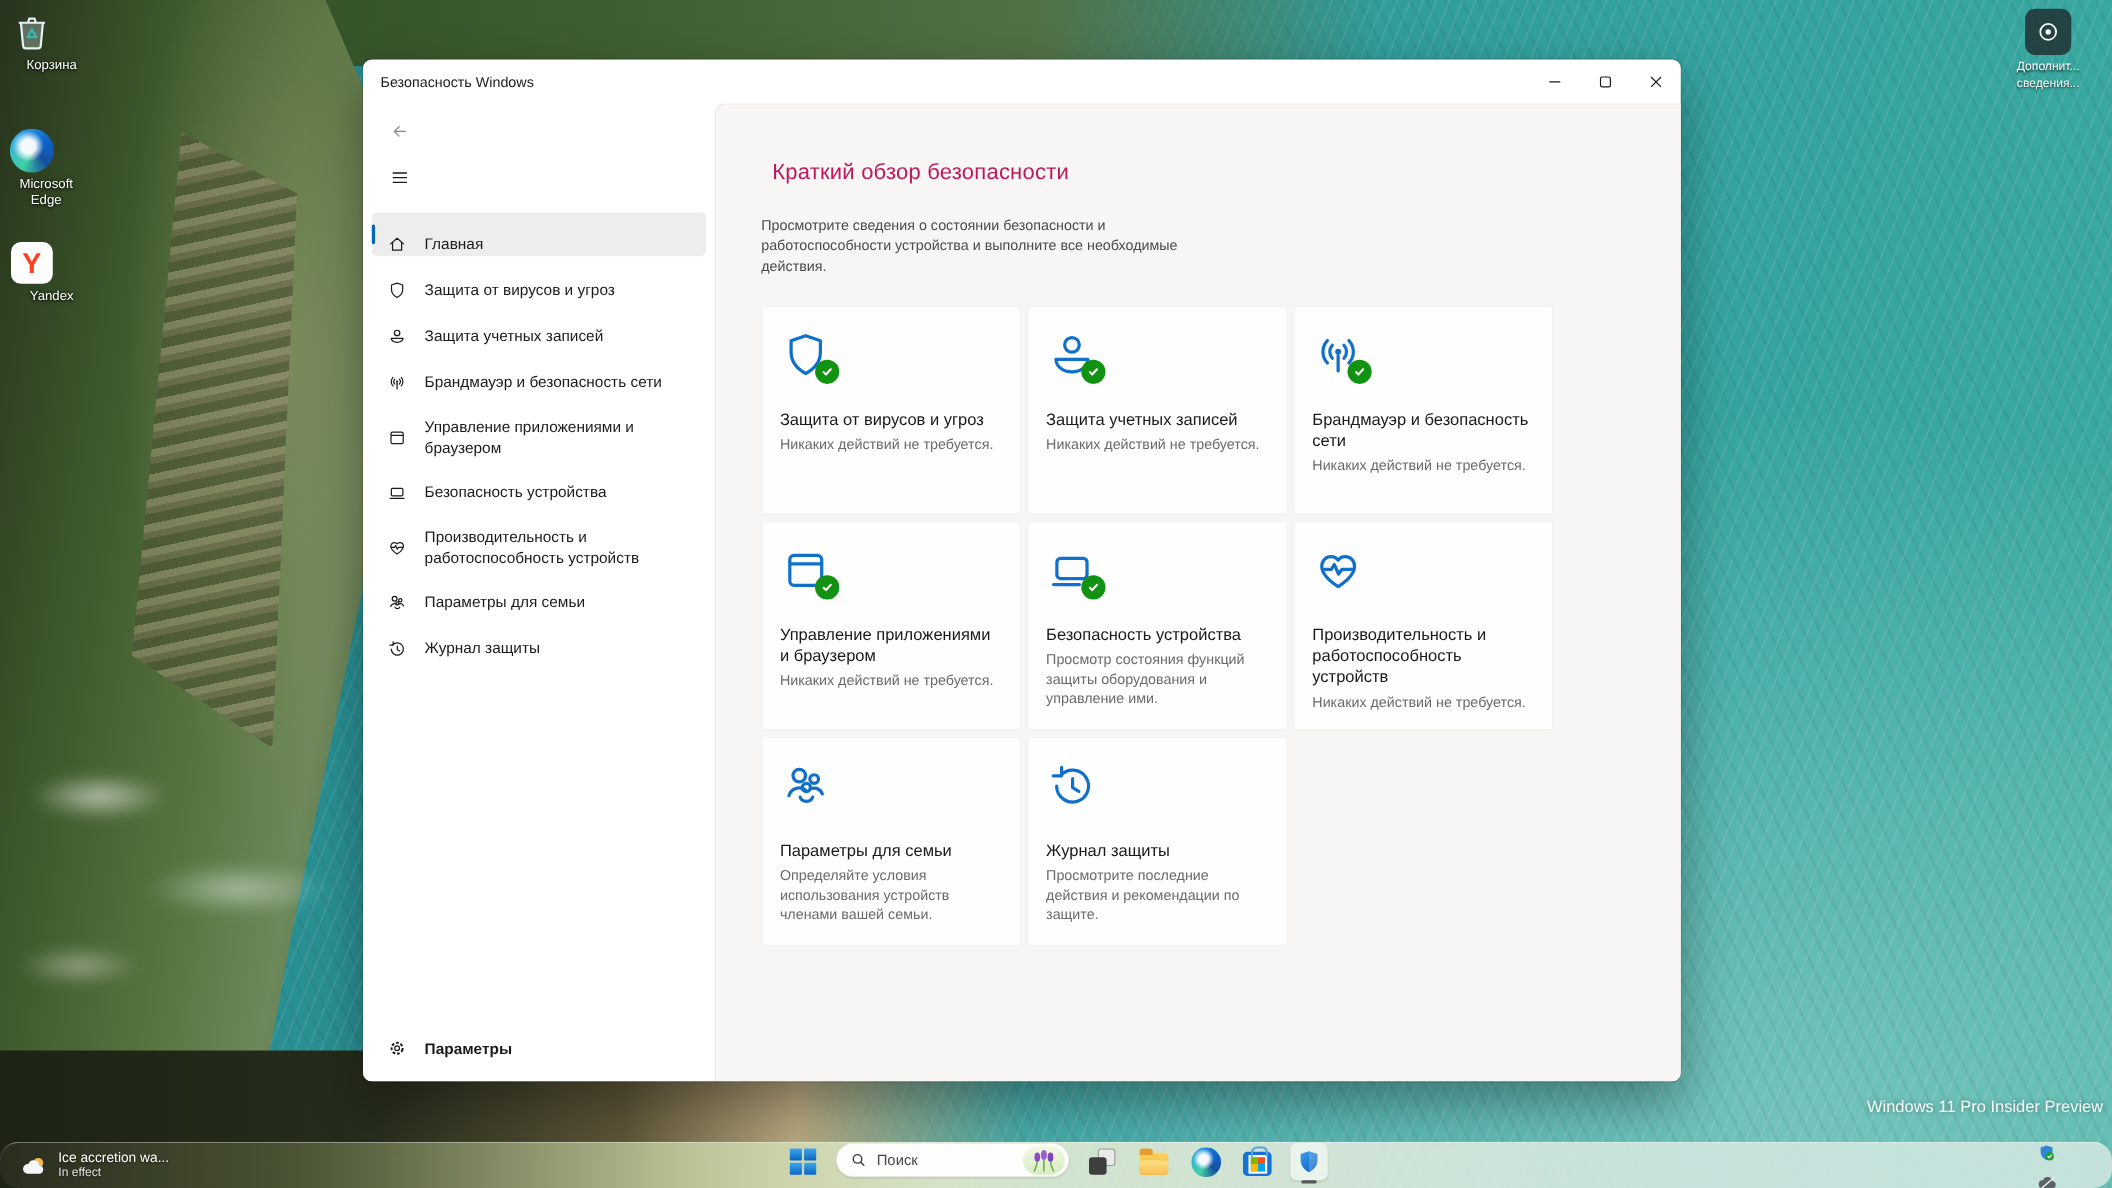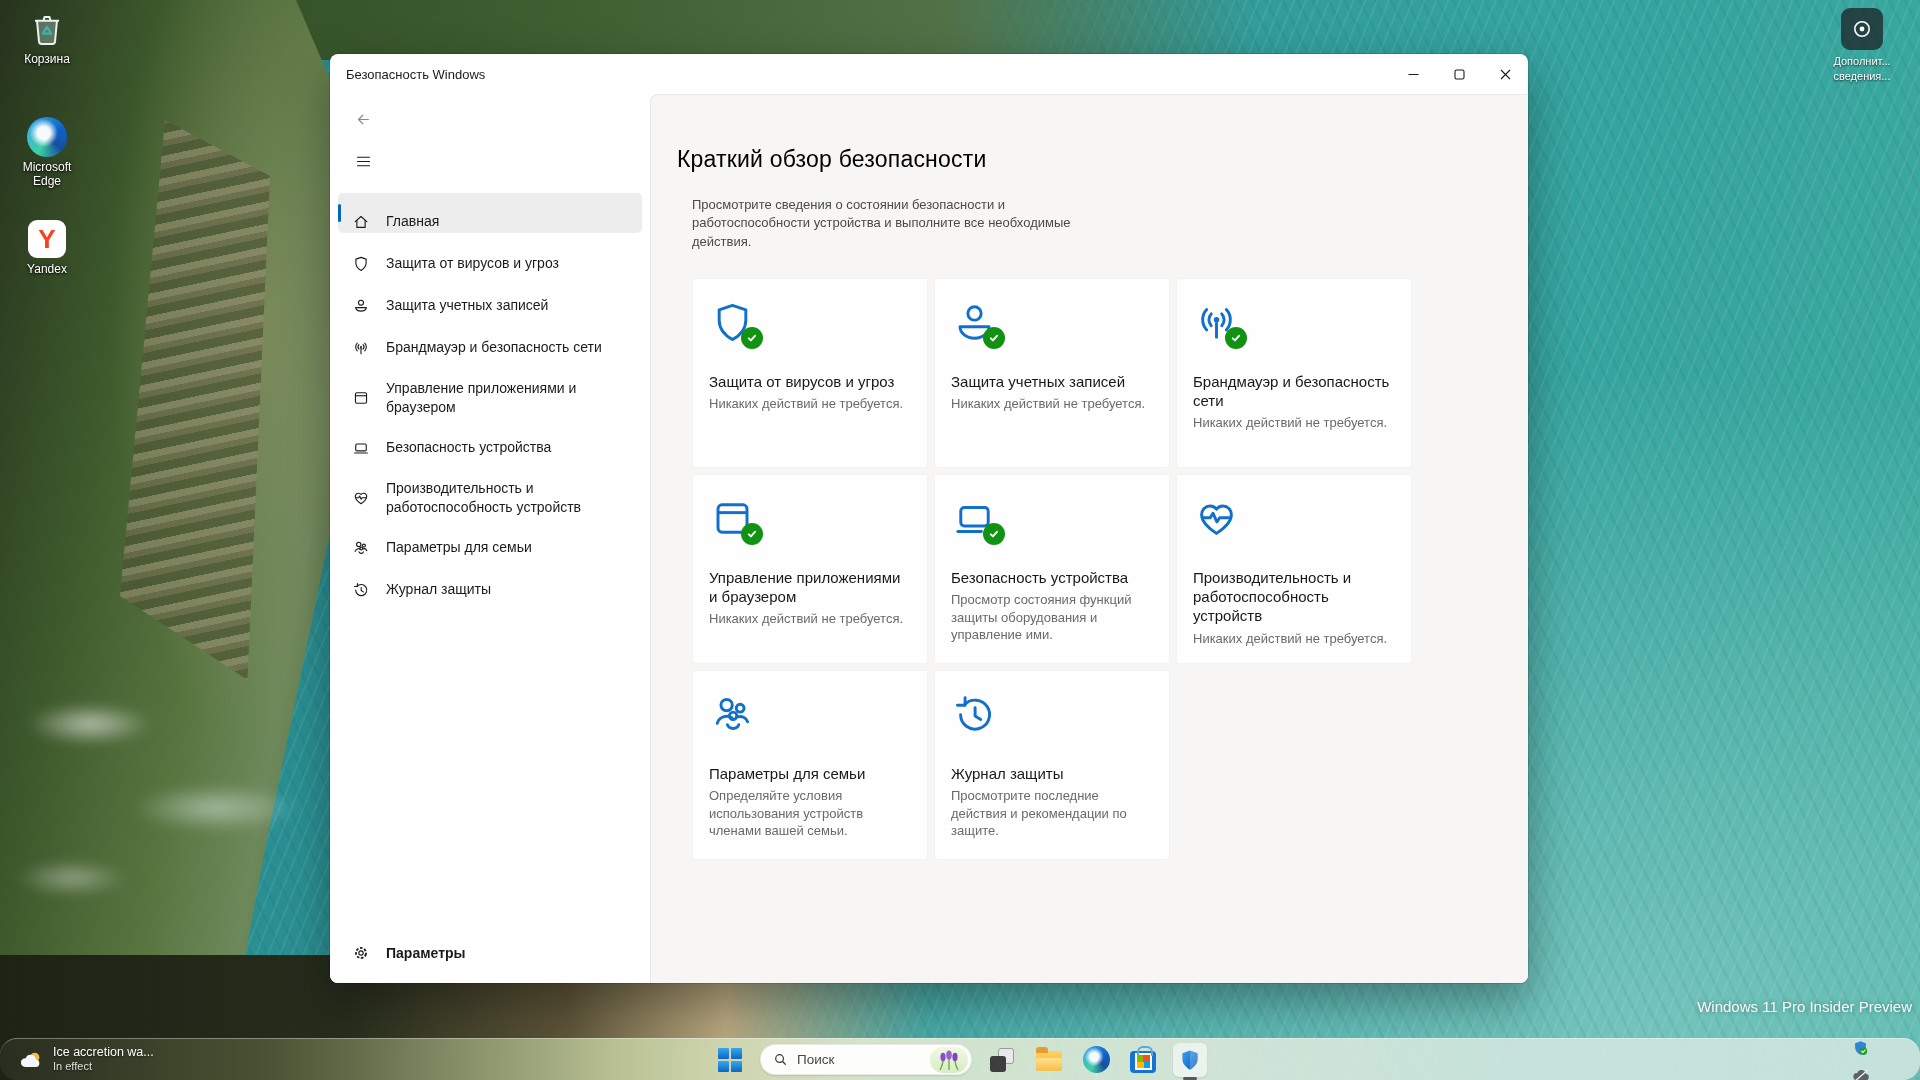--- a/index.html
+++ b/index.html
@@ -28,21 +28,21 @@
     background:repeating-linear-gradient(168deg,#8d8a68 0 7px,#6f6b4e 7px 13px,#4c5534 13px 22px); }
   #wp-surf { left:0; top:640px; width:360px; height:280px; filter:blur(6px); opacity:.8; background:
       radial-gradient(ellipse 90px 30px at 25% 30%, rgba(255,255,255,.75), transparent 70%),
       radial-gradient(ellipse 120px 34px at 60% 60%, rgba(235,250,248,.6), transparent 70%),
       radial-gradient(ellipse 80px 26px at 20% 85%, rgba(255,255,255,.5), transparent 70%); }
   #wp-shore { left:0; top:955px; width:980px; height:125px;
     background:linear-gradient(90deg,#1d2315 0%,#262d1c 35%,#5d5438 58%,#b7a67e 74%,rgba(183,166,126,0) 95%); }
 
   
   .desktop-icon { position:absolute; width:78px; display:flex; flex-direction:column;
-                  align-items:center; gap:3px; cursor:default; }
+                  gap:3px; cursor:default; }
   .desktop-icon .dlabel { font-size:12px; color:#fff; text-align:center; line-height:1.15;
                   text-shadow:0 1px 2px rgba(0,0,0,.85), 0 0 4px rgba(0,0,0,.5); }
   .dicon { width:42px; height:42px; display:flex; align-items:center; justify-content:center; }
   #icon-recycle { left:8px; top:8px; }
   #icon-edge    { left:8px; top:116px; }
   #icon-yandex  { left:8px; top:218px; }
   .edge-orb { width:40px; height:40px; border-radius:50%;
     background:
       radial-gradient(circle at 42% 40%, rgba(255,255,255,.95) 0 19%, rgba(255,255,255,0) 42%),
       conic-gradient(from 210deg,#3fd0a4,#36a9e8 28%,#0c63c8 58%,#174f9e 78%,#3fd0a4); }
@@ -92,22 +92,22 @@
   .nav-ic { width:20px; display:flex; color:#1b1b1b; flex:0 0 20px; }
   .nav-label { font-size:14px; color:#1b1b1b; line-height:1.3; }
   #settings-row { position:absolute; left:8px; bottom:12px; display:flex; align-items:center;
                   gap:14px; padding:9px 14px; border-radius:5px; color:#1b1b1b; }
   #settings-row .nav-label { font-size:14px;font-weight:bold; }
 
   
   #content { flex:1; position:relative; background:#f8f6f4;
              border-top-left-radius:8px;
              box-shadow:inset 1px 1px 0 rgba(0,0,0,.05); }
-  #page-title { position:absolute; left:27px; top:52px; font-size:23px; font-weight:400;
-                color:#000000; letter-spacing:.2px; }
+  #page-title { position:absolute; left:52px; top:52px; font-size:20px; font-weight:400;
+                color:#be185d; letter-spacing:.2px; }
   #page-subtitle { position:absolute; left:42px; top:102px; width:392px; font-size:13px;
                    color:#4a4a4a; line-height:1.42; }
   #cards { position:absolute; left:42px; top:184px; display:grid;
            grid-template-columns:repeat(3,236px); grid-auto-rows:190px; gap:6px; }
   .card { background:#fefefe; border:1px solid rgba(0,0,0,.045); border-radius:3px;
           padding:20px 16px 0 16px; cursor:default; }
   .card-icon { position:relative; width:47px; height:47px; color:#1070ca; }
   .badge { position:absolute; right:-7px; bottom:-3px; width:22px; height:22px;
            border-radius:50%; background:#129212; display:flex; align-items:center;
            justify-content:center; }
@@ -115,21 +115,21 @@
   .card-desc  { margin-top:4px; font-size:13px; color:#6b6a69; line-height:1.35; }
 
   
   #taskbar { position:absolute; left:0; top:1038px; width:1920px; height:42px;
     background:linear-gradient(90deg,
       rgba(42,46,32,.92) 0%, rgba(84,94,58,.80) 14%, rgba(196,208,160,.85) 32%,
       rgba(228,236,208,.88) 45%, rgba(222,233,218,.9) 62%, rgba(206,229,222,.92) 80%,
       rgba(201,227,221,.95) 100%);
     border-top:1px solid rgba(255,255,255,.35);border-radius:17px; }
   #tb-center { position:absolute; left:50%; top:0; height:100%; transform:translateX(-50%);
-    display:flex; align-items:center; gap:13px; }
+    display:flex; gap:13px; }
   .tb-btn { width:34px; height:34px; border-radius:6px; display:flex; align-items:center;
             justify-content:center; position:relative; }
   .start-grid { width:24px; height:24px; display:grid; gap:2px;
     grid-template-columns:1fr 1fr; grid-template-rows:1fr 1fr; }
   .start-grid i { background:linear-gradient(180deg,#39a7ef,#0b66c3); border-radius:1px; }
   #tb-search { height:31px; width:212px; border-radius:16px; background:rgba(255,255,255,.94);
     border:1px solid rgba(0,0,0,.08); display:flex; align-items:center; gap:9px;
     padding:0 3px 0 12px; box-shadow:0 1px 2px rgba(0,0,0,.12); }
   #tb-search .s-text { flex:1; font-size:13.5px; color:#474747; }
   .flowers { width:38px; height:26px; border-radius:13px; overflow:hidden;

